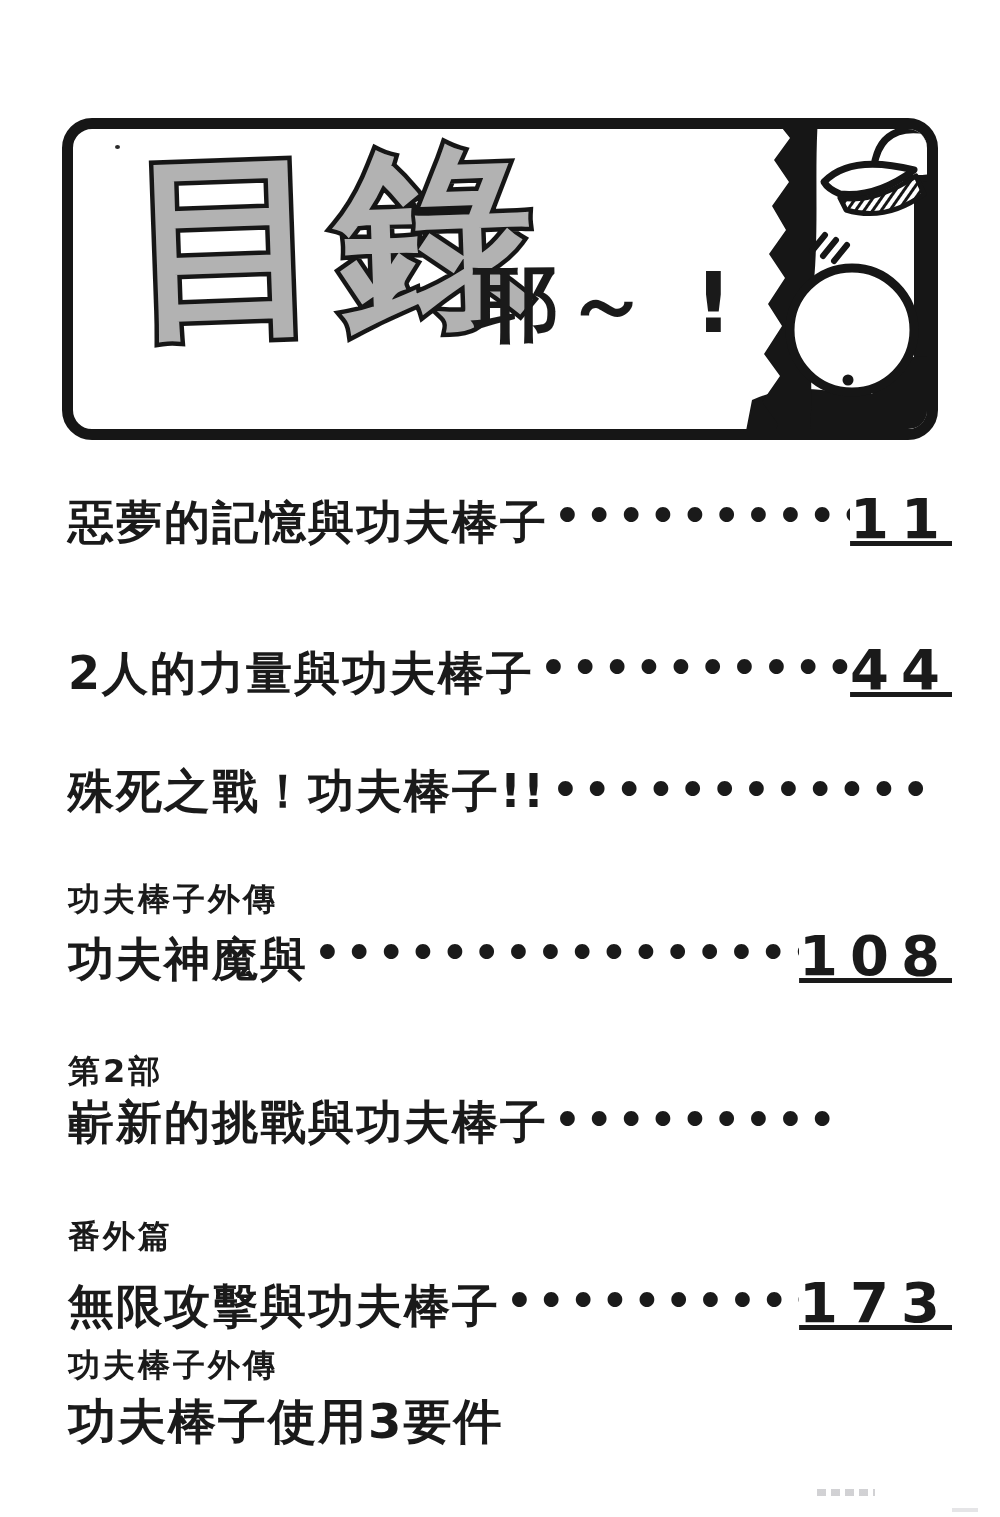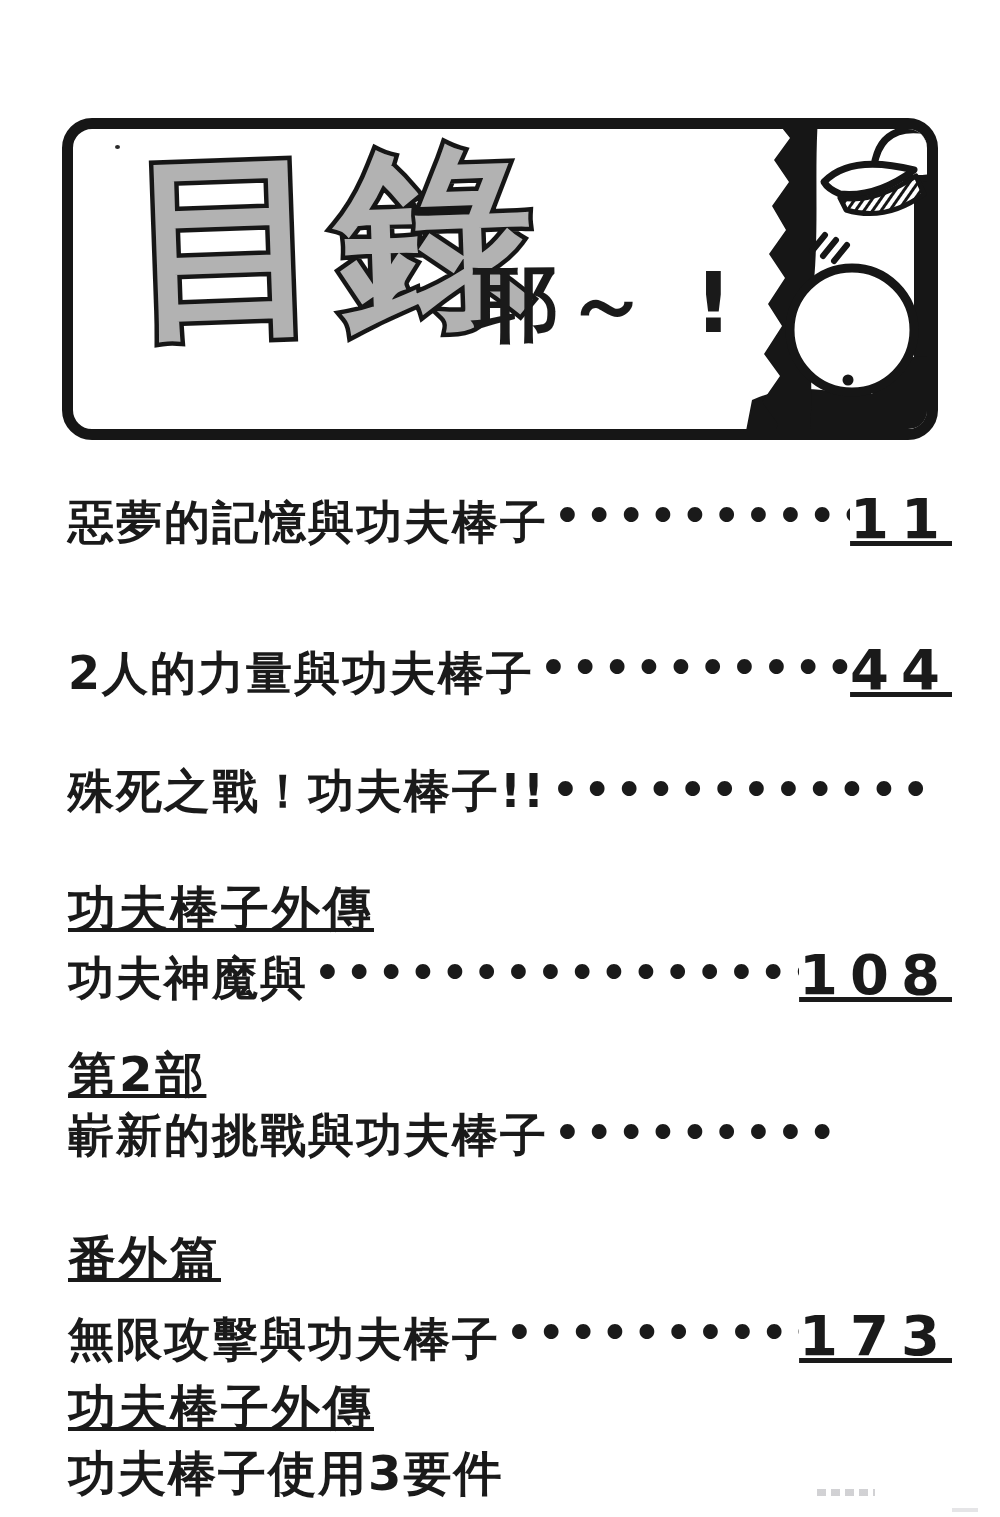--- a/index.html
+++ b/index.html
@@ -52,30 +52,29 @@
   
   .toc {
     position:absolute; left:0; top:440px; right:0;
     padding:0 48px 0 68px;
   }
   .entry { margin:0; }
   .entry:nth-child(1){ margin-top:45px; }
   .entry:nth-child(2){ margin-top:84px; }
   .entry:nth-child(3){ margin-top:61px; }
   .entry:nth-child(4){ margin-top:60px; }
-  .entry:nth-child(5){ margin-top:38px; }
+  .entry:nth-child(5){ margin-top:63px; }
   .entry:nth-child(6){ margin-top:67px; }
   .entry:nth-child(7){ margin-top:10px; }
 
   .entry-label {
-    font-size:48px; line-height:1.2;
+    font-size:32px; line-height:1.2;
     letter-spacing:3px;
     margin-bottom:4px;
     white-space:nowrap;
-    text-decoration:underline;
   }
   .entry:nth-child(6) .entry-label { margin-bottom:14px; }
   .entry:nth-child(7) .entry-label { margin-bottom:8px; }
 
   .entry-main {
     display:flex; align-items:baseline;
     font-size:46px; line-height:1.2;
     letter-spacing:2px;
     max-width:100%;
     white-space:nowrap;

